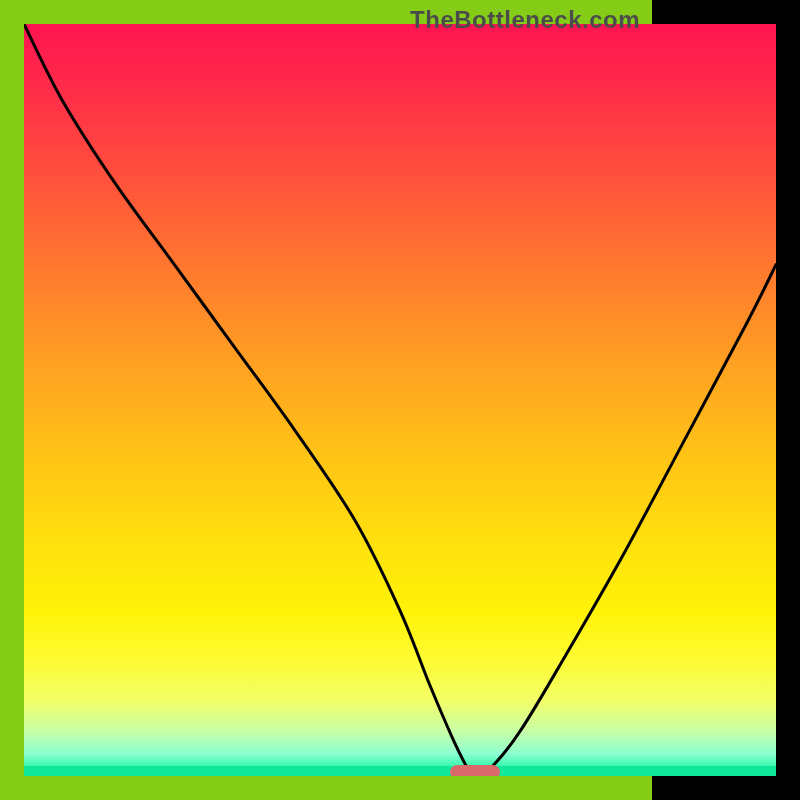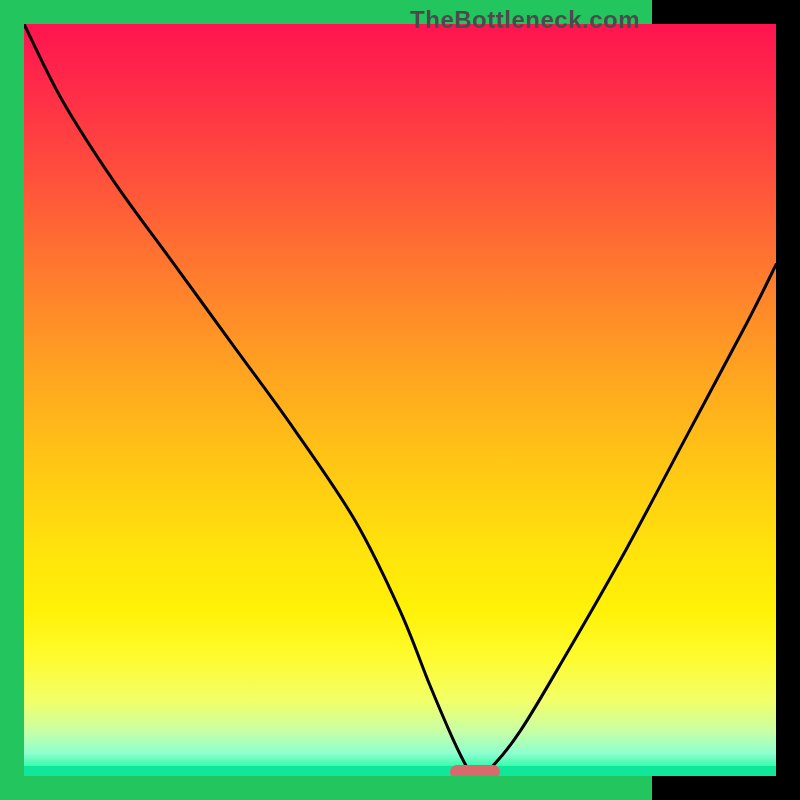--- a/index.html
+++ b/index.html
@@ -8,21 +8,21 @@
     width: 800px;
     height: 800px;
     background: #000;
     font-family: Arial, Helvetica, sans-serif;
     overflow: hidden;
   }
   .frame {
     position: relative;
     width: 652px;
     height: 800px;
-    background: #22c55e;
+    background: #84cc16;
   }
   .watermark {
     position: absolute;
     top: 6px;
     right: 12px;
     color: #4b4b4b;
     font-size: 24px;
     font-weight: 600;
     letter-spacing: 0.5px;
     z-index: 5;

